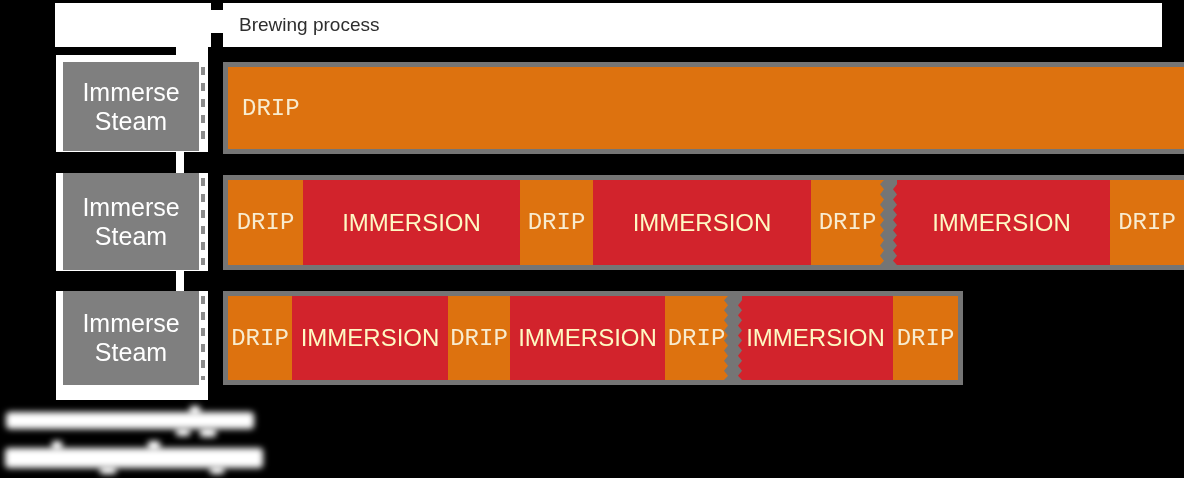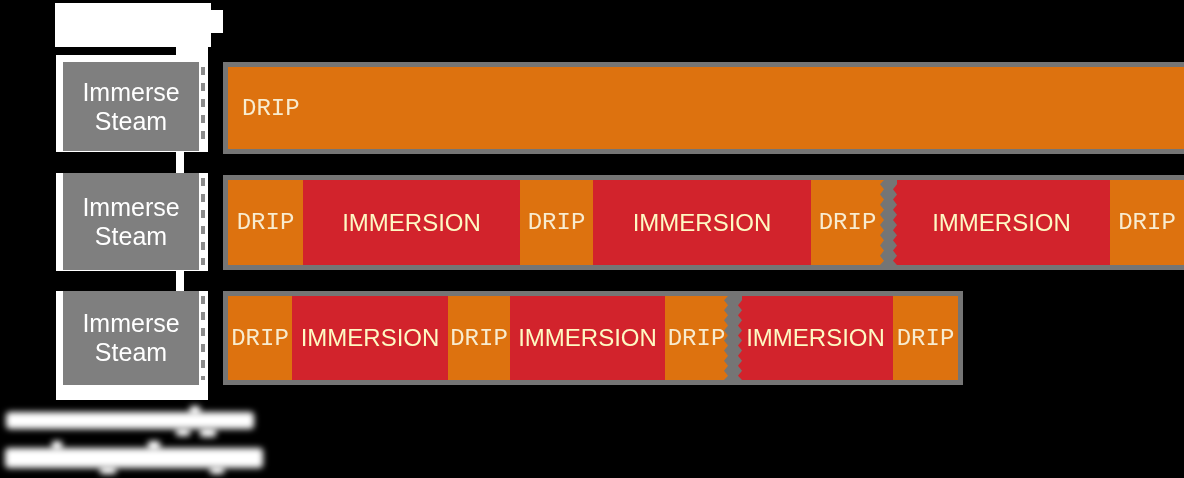--- a/index.html
+++ b/index.html
@@ -48,20 +48,23 @@
 </style>
 </head>
 <body>
 
 <div id="canvas">
 
   <div class="chip" id="chip-steaming">
     <span>Steaming process</span>
   </div>
   <div id="header-connector"></div>
+  <div class="chip" id="chip-brewing">
+    <span>Brewing process</span>
+  </div>
 
   <div id="steam-column"></div>
 
   <div class="gap-fill" style="left:56px;top:47px;width:120px;height:8px;"></div>
   <div class="gap-fill" style="left:56px;top:152px;width:120px;height:21px;"></div>
   <div class="gap-fill" style="left:184px;top:152px;width:24px;height:21px;"></div>
   <div class="gap-fill" style="left:56px;top:271px;width:120px;height:20px;"></div>
   <div class="gap-fill" style="left:184px;top:271px;width:24px;height:20px;"></div>
 
   <div id="rows">

